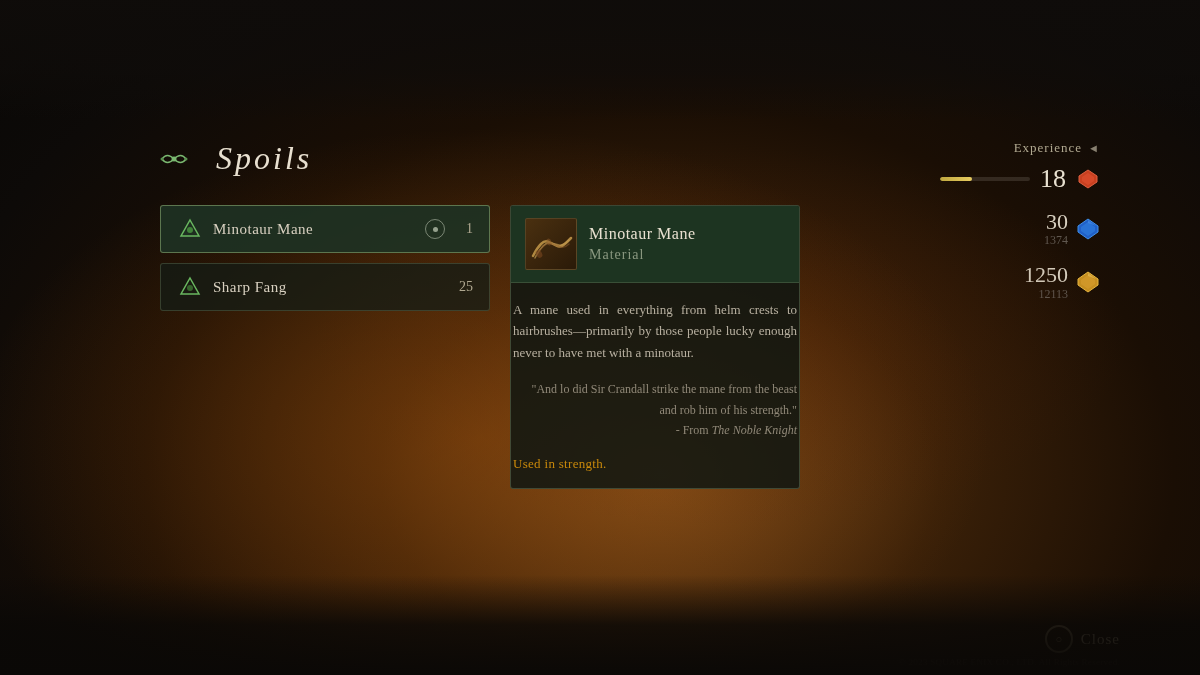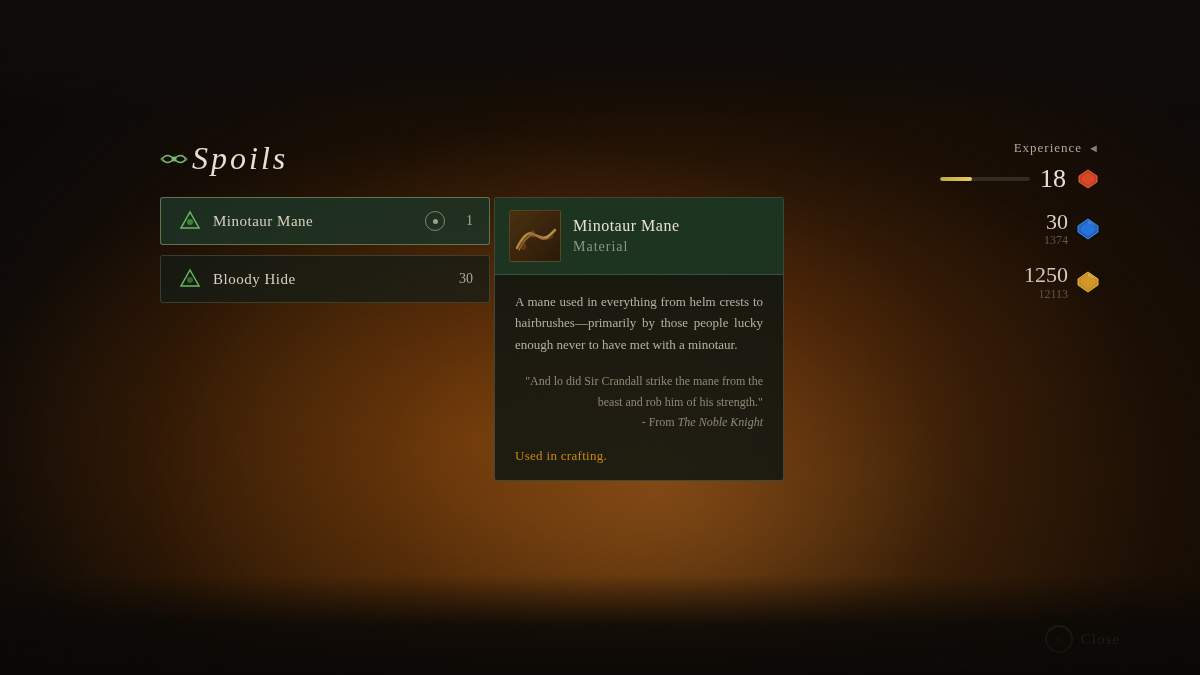--- a/index.html
+++ b/index.html
@@ -54,22 +54,22 @@
       position: absolute;
       inset: 0;
       z-index: 3;
       padding: 140px 160px 80px 160px;
     }
 
     
     .spoils-header {
       display: flex;
       align-items: center;
-      gap: 4px;
-      margin-bottom: 20px;
+      gap: 28px;
+      margin-bottom: 28px;
     }
 
     .spoils-icon {
       width: 28px;
       height: 28px;
       display: flex;
       align-items: center;
       justify-content: center;
       color: #8ab87a;
       font-size: 20px;
@@ -79,21 +79,21 @@
       font-size: 32px;
       font-weight: 300;
       letter-spacing: 3px;
       color: #e8e0d0;
       font-style: italic;
     }
 
     
     .main-layout {
       display: flex;
-      gap: 4px;
+      gap: 20px;
       align-items: flex-start;
     }
 
     
     .item-list {
       display: flex;
       flex-direction: column;
       gap: 10px;
       width: 330px;
       flex-shrink: 0;
@@ -211,21 +211,21 @@
       letter-spacing: 0.5px;
     }
 
     .detail-item-type {
       font-size: 14px;
       color: #8a9880;
       letter-spacing: 1px;
     }
 
     .detail-body {
-      padding: 16px 20px;
+      padding: 16px 2px;
     }
 
     .detail-description {
       font-size: 13px;
       color: #b8b0a0;
       line-height: 1.65;
       text-align: justify;
       margin-bottom: 16px;
     }
 
@@ -407,31 +407,31 @@
         </div>
         <div class="item-name">Minotaur Mane</div>
         <div class="item-qty-wrap">
           <div class="item-circle">
             <div class="item-circle-dot"></div>
           </div>
           <div class="item-qty">1</div>
         </div>
       </div>
 
-
       <div class="item-row">
         <div class="item-icon-wrap">
           <svg width="22" height="22" viewBox="0 0 22 22">
             <polygon points="11,2 20,18 2,18" fill="none" stroke="#6ab860" stroke-width="1.5"></polygon>
             <circle cx="11" cy="12" r="3" fill="#4a9840" opacity="0.6"></circle>
           </svg>
         </div>
-        <div class="item-name">Bloody Hide</div>
-        <div class="item-qty">30</div>
+        <div class="item-name">Sharp Fang</div>
+        <div class="item-qty">25</div>
       </div>
+
     </div>
 
     <div class="detail-panel">
       <div class="detail-header">
         <div class="detail-item-image">
           <svg class="mane-svg" viewBox="0 0 44 32" fill="none">
             <path d="M4 28 Q8 20 12 16 Q16 12 20 14 Q24 16 28 18 Q32 20 38 14 Q40 12 42 10" stroke="#b08840" stroke-width="2.5" fill="none" stroke-linecap="round"></path>
             <path d="M6 30 Q10 22 14 18 Q18 14 22 15 Q26 16 30 17 Q34 18 40 12" stroke="#c09850" stroke-width="1.5" fill="none" stroke-linecap="round" opacity="0.7"></path>
             <path d="M8 26 Q12 20 16 17 Q20 14 24 16 Q28 18 32 19 Q36 20 40 16" stroke="#906030" stroke-width="1.5" fill="none" stroke-linecap="round" opacity="0.5"></path>
             <ellipse cx="10" cy="26" rx="3" ry="4" fill="#7a4820" opacity="0.6" transform="rotate(-30 10 26)"></ellipse>
@@ -442,21 +442,21 @@
           <div class="detail-item-name">Minotaur Mane</div>
           <div class="detail-item-type">Material</div>
         </div>
       </div>
       <div class="detail-body">
         <div class="detail-description">A mane used in everything from helm crests to hairbrushes—primarily by those people lucky enough never to have met with a minotaur.</div>
         <div class="detail-quote">
           <span>"And lo did Sir Crandall strike the mane from the beast and rob him of his strength."</span><br>
           <span>- From <em>The Noble Knight</em></span>
         </div>
-        <div class="detail-crafting">Used in crafting.</div>
+        <div class="detail-crafting">Used in strength.</div>
       </div>
     </div>
 
   </div>
 </div>
 
 <div class="stats-panel">
   <div class="experience-label">
     <span>Experience</span>
     <span class="experience-arrow">◄</span>

